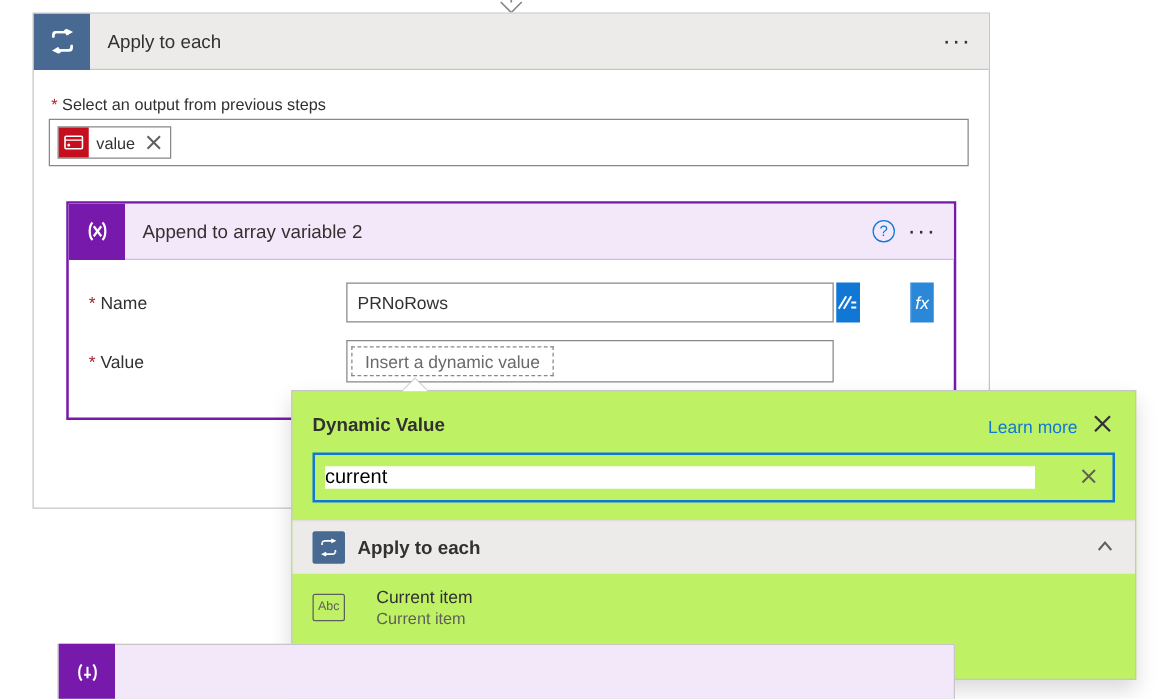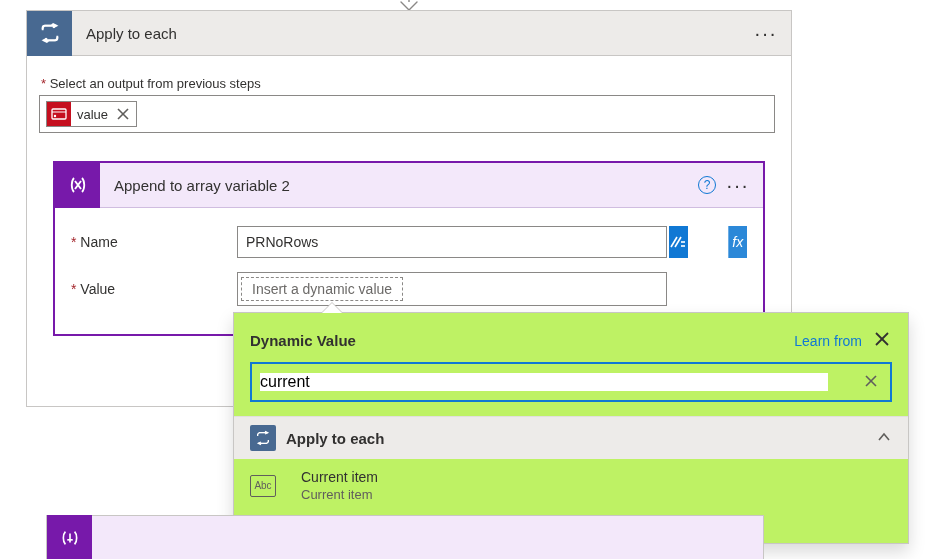--- a/index.html
+++ b/index.html
@@ -144,20 +144,21 @@
     align-items: center;
     margin-bottom: 14px;
   }
   .row .col-label {
     width: 166px;
     font-size: 14px;
   }
   .row .col-input {
     flex: 1 1 auto;
     position: relative;
+    margin-left: 40px;
   }
   .text-input {
     width: 100%;
     height: 32px;
     border: 1px solid #8a8886;
     padding: 4px 8px;
     font-size: 14px;
     font-family: inherit;
     color: #323130;
   }
@@ -381,21 +382,21 @@
           <div style="width:80px"></div>
         </div>
       </div>
     </div>
   </div>
 </div>
 
 <div class="popover">
   <div class="popover-header">
     <div class="popover-title">Dynamic Value</div>
-    <div class="learn-more">Learn from</div>
+    <div class="learn-more">Learn more</div>
     <div class="close-x">
       <svg width="16" height="16" viewBox="0 0 16 16">
           <line x1="2" y1="2" x2="14" y2="14" stroke="#323130" stroke-width="1.8"></line>
           <line x1="14" y1="2" x2="2" y2="14" stroke="#323130" stroke-width="1.8"></line>
         </svg>
     </div>
   </div>
   <div class="search-wrap">
     <div class="search-box">
       <input value="current" style="">

